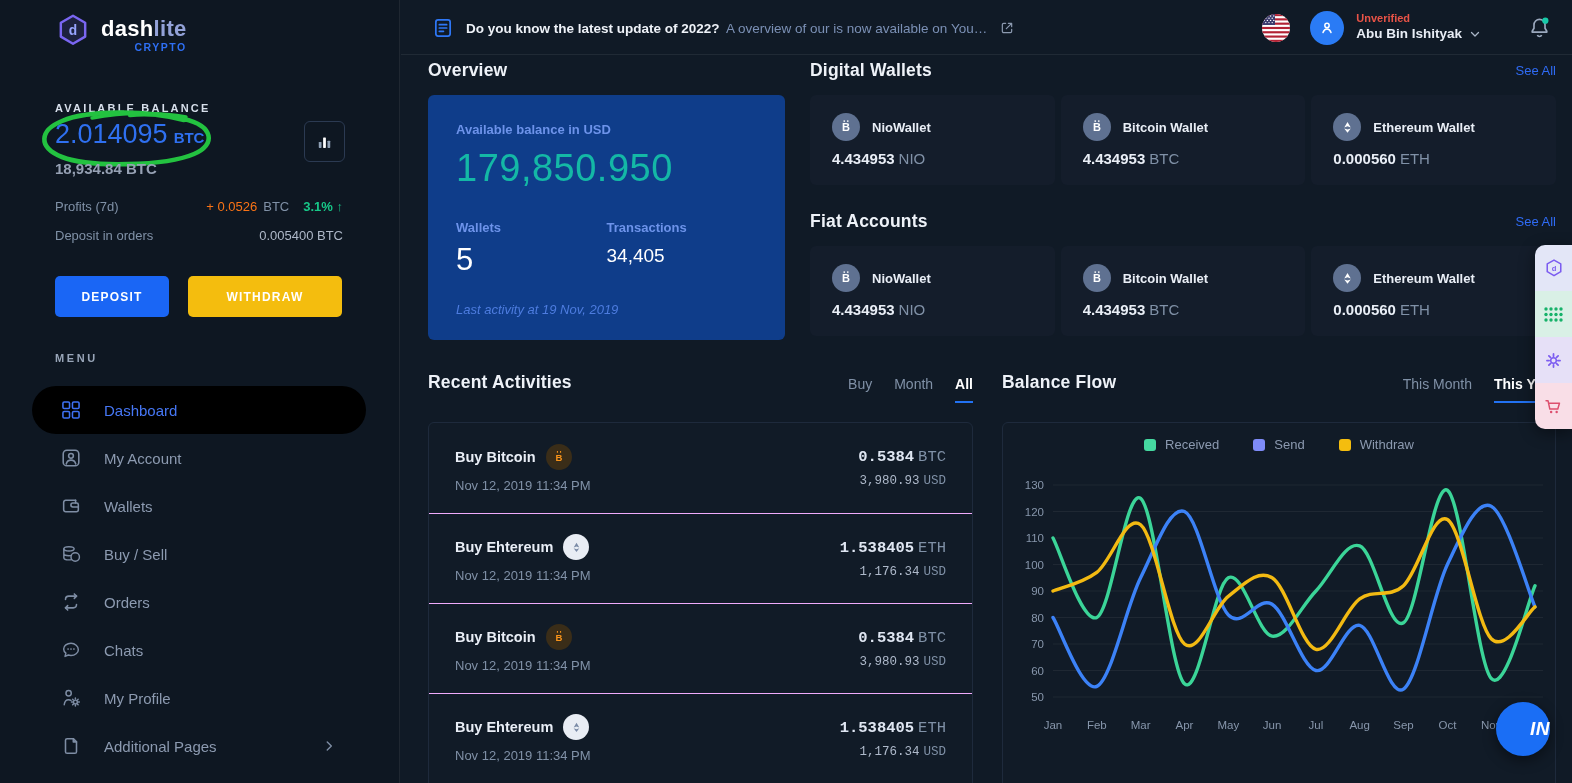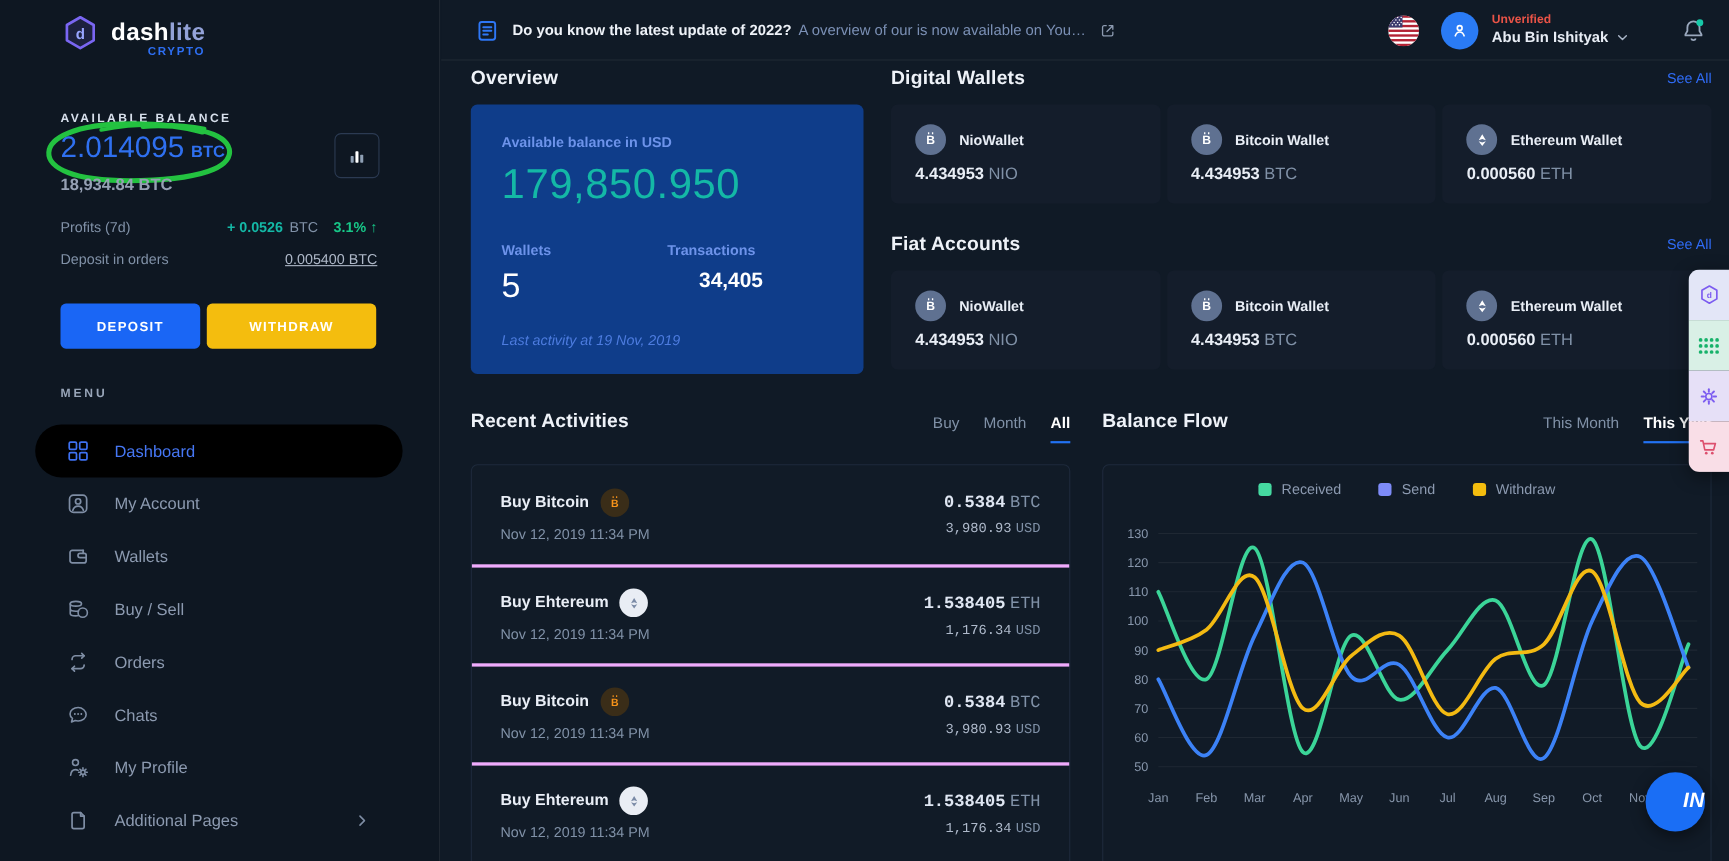--- a/index.html
+++ b/index.html
@@ -19,27 +19,27 @@
              letter-spacing:2.2px;color:#d7dfeb;}
   .bal-amount{position:absolute;left:55px;top:119px;font-size:27px;color:#2f70f0;font-weight:400;}
   .bal-amount .unit{font-size:15px;font-weight:700;margin-left:6px;}
   #annot{position:absolute;left:34px;top:108px;pointer-events:none;}
   .stats-btn{position:absolute;left:304px;top:121px;width:41px;height:41px;border:1px solid #2b3a52;
              border-radius:6px;background:transparent;display:flex;align-items:center;justify-content:center;cursor:pointer;}
   .bal-secondary{position:absolute;left:55px;top:160px;font-size:15px;font-weight:700;color:#96a1b4;}
   .srow{position:absolute;left:55px;width:288px;display:flex;justify-content:space-between;font-size:13px;}
   .srow .lbl{color:#8091a7;}
   .srow .grp{display:flex;gap:6px;align-items:baseline;}
-  .wv{color:#14b8a6;font-weight:700;}
+  .wv{color:#f97316;font-weight:400;}
   .gv{color:#8091a7;}
-  .lv{color:#aeb8c8;text-decoration:underline;}
+  .lv{color:#aeb8c8;}
   .teal{color:#17c788;font-weight:700;}
   .btn{position:absolute;top:276px;height:41px;border:none;border-radius:5px;color:#fff;
        font-family:inherit;font-size:12px;font-weight:700;letter-spacing:1.2px;cursor:pointer;}
-  #btn-deposit{left:55px;width:127px;background:#1a66f5;}
+  #btn-deposit{left:55px;width:114px;background:#1a66f5;}
   #btn-withdraw{left:188px;width:154px;background:#f4bd0e;}
   .menu-label{position:absolute;left:55px;top:352px;font-size:11px;font-weight:700;letter-spacing:2.6px;color:#98a5b8;}
   #menu{position:absolute;left:0;top:386px;width:400px;}
   .mi{height:48px;display:flex;align-items:center;padding-left:60px;gap:22px;cursor:pointer;
       color:#8c9ab0;font-size:15px;font-weight:500;}
   .mi svg{stroke:#7e8da4;}
   .mi.active{background:#000000;border-radius:24px;margin:0 34px 0 32px;padding-left:28px;color:#4677f5;}
   .mi.active svg{stroke:#3e71f2;}
   .mi .chev{margin-left:auto;margin-right:64px;}
   .mi.active .lbl-wrap{color:#4677f5;}
@@ -58,21 +58,21 @@
   
   .sec-title{font-size:17.5px;font-weight:700;color:#eef2f8;letter-spacing:.2px;}
   #ov-title{position:absolute;left:428px;top:60px;}
   #ov-card{position:absolute;left:428px;top:95px;width:357px;height:245px;background:#0f3d8a;
            border-radius:6px;padding:27px 28px;}
   .ov-lbl{font-size:13px;font-weight:700;color:#6d93ea;}
   .ov-big{font-size:38px;font-weight:500;color:#14b8a6;margin-top:10px;letter-spacing:.5px;}
   .ov-row{display:flex;margin-top:30px;}
   .ov-col{width:50%;}
   .ov-n1{font-size:31px;color:#fff;margin-top:7px;font-weight:400;}
-  .ov-n2{font-size:19px;font-weight:700;color:#fff;margin-top:10px;margin-left:29px;}
+  .ov-n2{font-size:19px;font-weight:400;color:#fff;margin-top:10px;}
   .ov-last{font-size:13px;font-style:italic;color:#4d7cdf;margin-top:24px;}
   .rowhead{position:absolute;display:flex;justify-content:space-between;align-items:flex-start;}
   .see-all{font-size:13px;font-weight:500;color:#2f6bf5;cursor:pointer;margin-top:3px;}
   #dw-head{left:810px;top:60px;width:746px;}
   #dw-cards{position:absolute;left:810px;top:95px;width:746px;display:flex;gap:6px;}
   #fa-head{left:810px;top:211px;width:746px;}
   #fa-cards{position:absolute;left:810px;top:246px;width:746px;display:flex;gap:6px;}
   .wcard{flex:1;height:90px;background:#141d2b;border-radius:6px;padding:18px 22px;display:flex;
          flex-direction:column;justify-content:space-between;cursor:pointer;}
   .wc-top{display:flex;align-items:center;gap:12px;}
@@ -82,21 +82,21 @@
   .wc-amt{font-size:15px;font-weight:700;color:#e9eef6;}
   .wc-amt .gv{font-weight:400;margin-left:4px;}
   
   #ra-head{left:428px;top:372px;width:545px;}
   .tabs{display:flex;gap:22px;margin-top:4px;}
   .tab{font-size:14px;color:#8091a7;cursor:pointer;padding-bottom:9px;}
   .tab.active{color:#ffffff;font-weight:700;border-bottom:2px solid #2272f3;}
   #ra-panel{position:absolute;left:428px;top:422px;width:545px;height:380px;background:#111b27;
             border:1px solid #1e2a3c;border-radius:6px;}
   .ra-row{height:90px;display:flex;justify-content:space-between;align-items:center;padding:0 26px;cursor:pointer;}
-  .ra-row + .ra-row{border-top:3px solid #f0abfc;}
+  .ra-row + .ra-row{border-top:1px solid #f0abfc;}
   .ra-title{font-size:14.5px;font-weight:700;color:#e9eef6;display:flex;align-items:center;gap:10px;}
   .ra-ic{width:26px;height:26px;border-radius:50%;display:flex;align-items:center;justify-content:center;flex:none;}
   .ra-ic.btc{background:#3a2d18;color:#f7931a;}
   .ra-ic.eth{background:#e9edf4;color:#7a8aa6;}
   .ra-date{font-size:13px;color:#8091a7;margin-top:8px;}
   .ra-right{text-align:right;font-family:Liberation Mono, monospace;}
   .ra-amt{font-size:15.5px;font-weight:700;color:#dfe6f2;}
   .ra-amt .gv{font-weight:400;margin-left:4px;}
   .ra-fiat{font-size:12.5px;color:#aeb9ca;margin-top:8px;}
   .ra-fiat .gv{margin-left:4px;}

